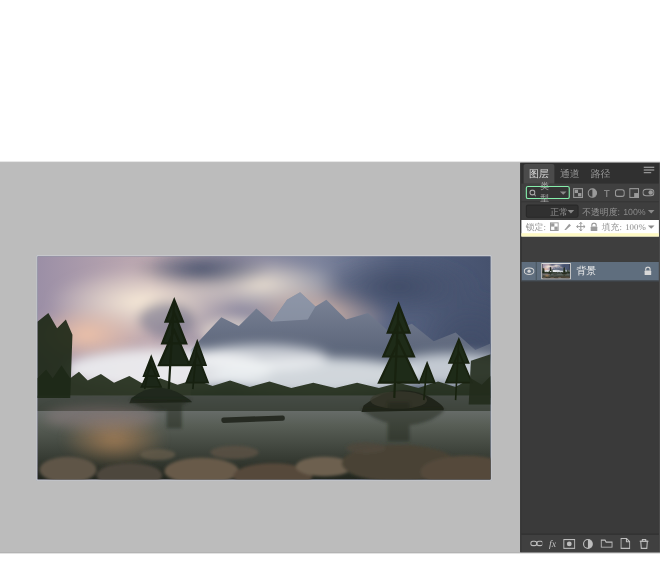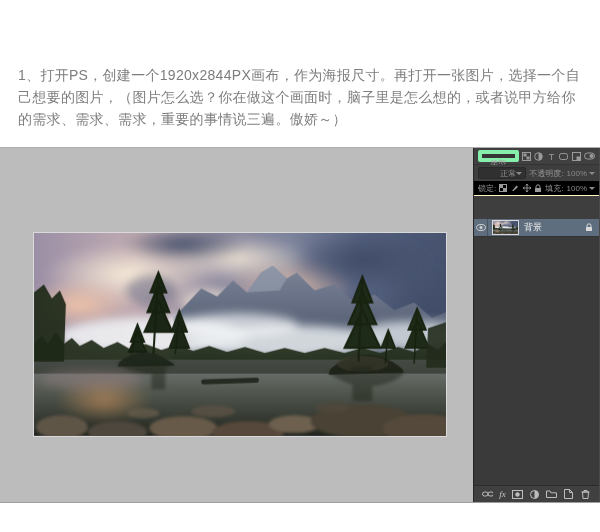--- a/index.html
+++ b/index.html
@@ -41,37 +41,37 @@
   }
   .tab {
     font-size:9px; padding:3px 5px 2px; color:#979797; cursor:default;
   }
   .tab.active { background:#4b4b4b; color:#dedede; border-radius:2px 2px 0 0; }
   .panel-menu { margin-left:auto; margin-bottom:4px; margin-right:4px; }
   .row { display:flex; align-items:center; padding:0 4px; }
   .filter-row { height:17px; border-bottom:1px solid #343434; background:#404040; gap:3px; }
   .kind-select {
     display:flex; align-items:center; gap:4px; width:45px; height:12px;
-    background:#353535; border:4px solid #86efac; border-radius:2px; padding:0 2px;flex-direction:column;
+    background:#353535; border:1px solid #86efac; border-radius:2px; padding:0 2px;
   }
   .kind-select span { font-size:8px; color:#a8a8a8; }
   .icon-btn { display:flex; align-items:center; justify-content:center; width:11px; height:12px; }
   .blend-row { height:16px; gap:3px; background:#3e3e3e; }
   .select {
     display:flex; align-items:center; justify-content:flex-end;
     height:12px; background:#303030; border:1px solid #292929; border-radius:2px; padding:0 3px;
   }
   .select.blend { width:52px; }
   .lbl { font-size:8px; color:#949494; white-space:nowrap; }
   .valuebox { display:flex; align-items:center; gap:2px; font-size:8px; color:#8a8a8a;justify-content:space-between; }
   .arrow-down {
     width:0; height:0; border-left:3px solid transparent; border-right:3px solid transparent;
     border-top:3px solid #8a8a8a;
   }
-  .lock-row { height:15px; gap:3px; background:#000000; border-bottom:1px solid #fef9c3;}
+  .lock-row { height:15px; gap:3px; background:#ffffff; border-bottom:3px solid #fef9c3;font-family:Liberation Serif, serif;}
   .layer-list { flex:1; background:#3a3a3a; overflow:hidden;margin-top:23px; }
   .layer-row {
     display:flex; align-items:center; height:18px; background:#5f6e7e;
     border-bottom:1px solid #333;
   }
   .eye-cell {
     width:14px; height:100%; display:flex; align-items:center; justify-content:center;
     border-right:1px solid #49565f;
   }
   .thumb {
@@ -85,21 +85,20 @@
     height:17px; background:#404040; border-top:1px solid #2c2c2c;
     display:flex; align-items:center; justify-content:space-evenly; padding:0 2px;
   }
   .fx-glyph { font-size:9px; font-style:italic; color:#c8c8c8; font-family:"Liberation Serif", serif;text-align:center; }
 </style>
 </head>
 <body>
 
 <div class="page">
 
-  <div class="doc-body">1、打开PS，创建一个1920x2844PX画布，作为海报尺寸。再打开一张图片，选择一个自己想要的图片，（图片怎么选？你在做这个画面时，脑子里是怎么想的，或者说甲方给你的需求、需求、需求，重要的事情说三遍。傲娇～）</div>
 
   <div class="ps-shot">
 
     <div class="ps-canvas">
       <div class="ps-photo">
         <svg viewBox="0 0 414 205" preserveAspectRatio="none">
           <defs>
             <linearGradient id="sky" x1="0" y1="0" x2="1" y2="0">
               <stop offset="0" stop-color="#9b8fa6"></stop>
                 <stop offset=".25" stop-color="#c0abb2"></stop>
@@ -195,20 +194,30 @@
               <ellipse cx="180" cy="180" rx="22" ry="6" fill="#5c5244" opacity=".8"></ellipse>
               <ellipse cx="300" cy="176" rx="18" ry="5" fill="#50483c" opacity=".8"></ellipse>
               <ellipse cx="110" cy="182" rx="16" ry="5" fill="#6a5e4d" opacity=".7"></ellipse>
             </g>
           </g>
         </svg>
       </div>
     </div>
 
     <div class="panel">
+      <div class="tabbar">
+        <div class="tab active">图层</div>
+        <div class="tab">通道</div>
+        <div class="tab">路径</div>
+        <div class="panel-menu">
+          <svg width="10" height="7">
+              <path d="M0,1 h10 M0,3.5 h10 M0,6 h7" stroke="#b5b5b5" stroke-width="1"></path>
+            </svg>
+        </div>
+      </div>
 
       <div class="row filter-row">
         <div class="kind-select">
           <svg width="7" height="7">
               <circle cx="3" cy="3" r="2.2" fill="none" stroke="#a8a8a8"></circle>
               <path d="M4.6,4.6 L6.6,6.6" stroke="#a8a8a8"></path>
             </svg>
           <span>类型</span>
           <span class="arrow-down"></span>
         </div>

